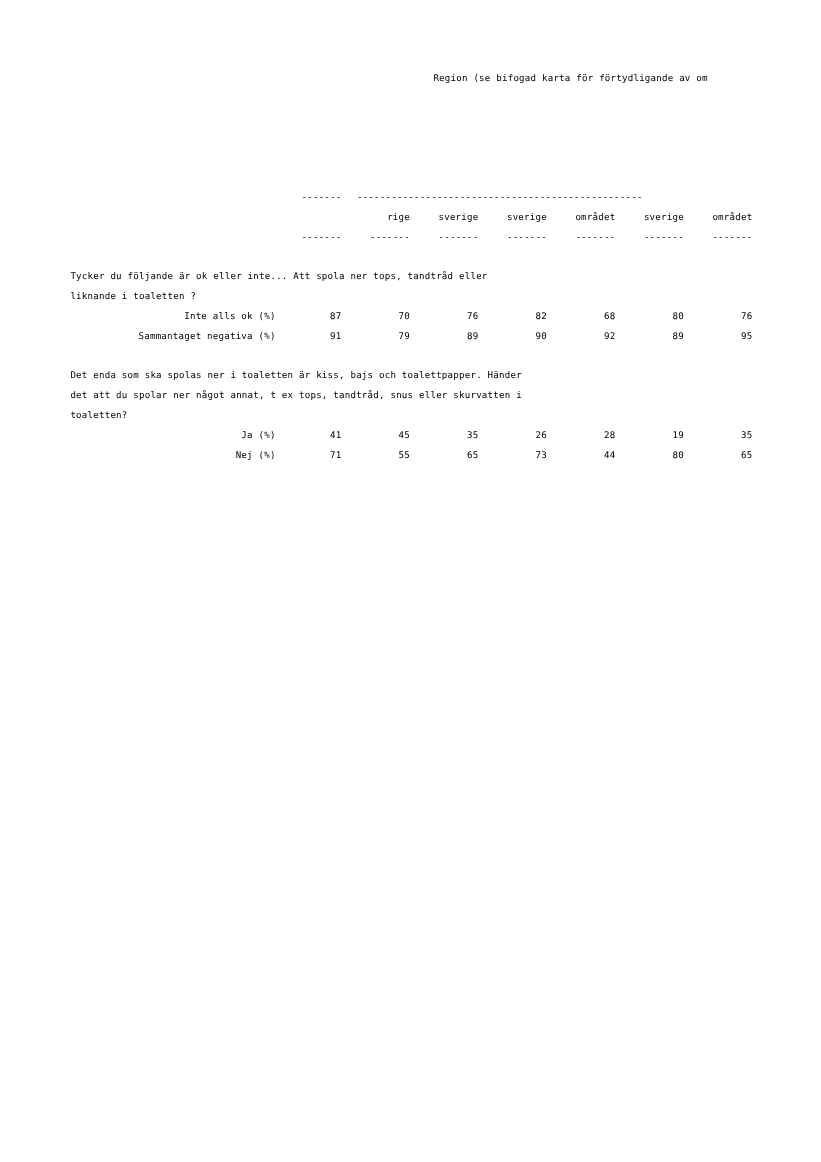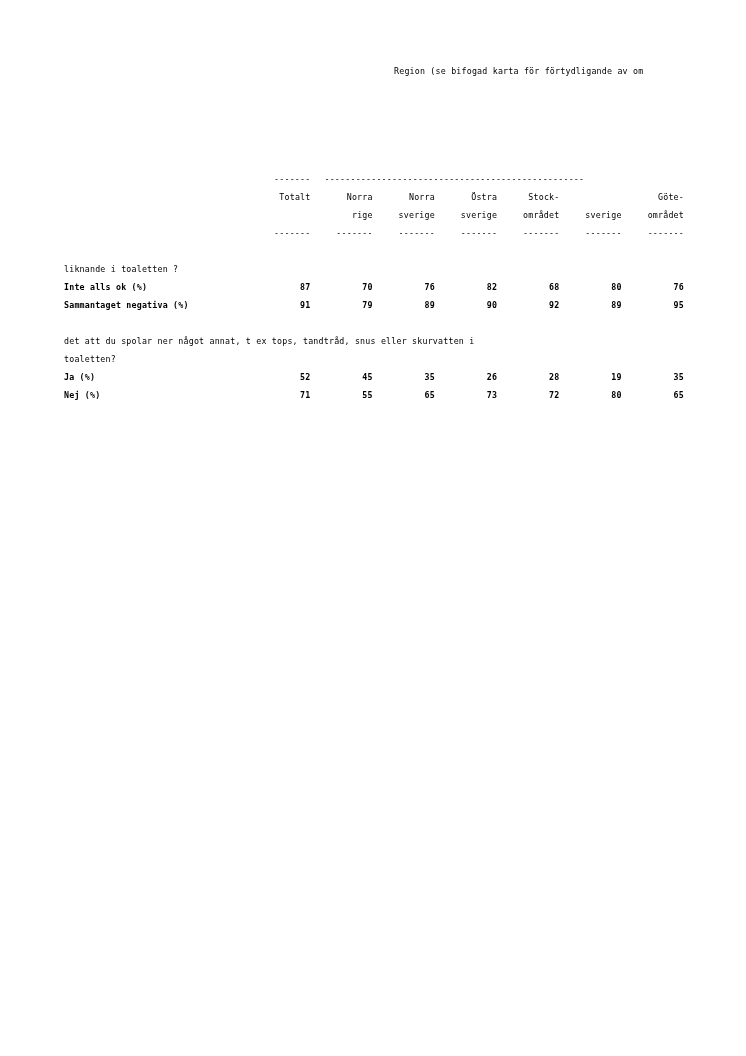--- a/index.html
+++ b/index.html
@@ -51,21 +51,21 @@
     padding: 0;
     margin: 0;
     vertical-align: top;
     white-space: pre;
     font-size: 8.3px;
     line-height: 18px;
     height: 18px;
   }
   .c-label { width: 208px; text-align: left; }
   .c-num   { width: 68px; text-align: right; }
-  .bold { font-weight: bold; }
+  .bold { font-weight: normal; text-align: right; }
   .rule-row td { height: 14px; line-height: 14px; }
   .spacer-row td { height: 18px; }
   .qtext {
     white-space: pre;
     font-size: 8.3px;
     line-height: 18px;
   }
 </style>
 </head>
 <body>
@@ -86,30 +86,20 @@
         <td class="c-num"></td>
         <td class="c-num"></td>
       </tr>
 
       <tr class="rule-row">
         <td class="c-label"></td>
         <td class="c-num">-------</td>
         <td class="c-num" colspan="6" style="text-align:left; padding-left:14px;">--------------------------------------------------</td>
       </tr>
 
-      <tr>
-        <td class="c-label"></td>
-        <td class="c-num">Totalt</td>
-        <td class="c-num">Norra</td>
-        <td class="c-num">Norra</td>
-        <td class="c-num">Östra</td>
-        <td class="c-num">Stock-</td>
-        <td class="c-num"></td>
-        <td class="c-num">Göte-</td>
-      </tr>
 
 
       <tr>
         <td class="c-label"></td>
         <td class="c-num"></td>
         <td class="c-num">rige</td>
         <td class="c-num">sverige</td>
         <td class="c-num">sverige</td>
         <td class="c-num">området</td>
         <td class="c-num">sverige</td>
@@ -124,20 +114,23 @@
         <td class="c-num">-------</td>
         <td class="c-num">-------</td>
         <td class="c-num">-------</td>
         <td class="c-num">-------</td>
       </tr>
 
       <tr class="spacer-row">
         <td colspan="8"></td>
       </tr>
 
+      <tr>
+        <td class="qtext" colspan="8">Tycker du följande är ok eller inte... Att spola ner tops, tandtråd eller</td>
+      </tr>
       <tr>
         <td class="qtext" colspan="8">liknande i toaletten ?</td>
       </tr>
 
       <tr>
         <td class="c-label bold">Inte alls ok (%)</td>
         <td class="c-num bold">87</td>
         <td class="c-num bold">70</td>
         <td class="c-num bold">76</td>
         <td class="c-num bold">82</td>
@@ -156,43 +149,46 @@
         <td class="c-num bold">92</td>
         <td class="c-num bold">89</td>
         <td class="c-num bold">95</td>
       </tr>
 
       <tr class="spacer-row">
         <td colspan="8"></td>
       </tr>
 
       <tr>
+        <td class="qtext" colspan="8">Det enda som ska spolas ner i toaletten är kiss, bajs och toalettpapper. Händer</td>
+      </tr>
+      <tr>
         <td class="qtext" colspan="8">det att du spolar ner något annat, t ex tops, tandtråd, snus eller skurvatten i</td>
       </tr>
       <tr>
         <td class="qtext" colspan="8">toaletten?</td>
       </tr>
 
       <tr>
         <td class="c-label bold">Ja (%)</td>
-        <td class="c-num bold">52</td>
+        <td class="c-num bold">41</td>
         <td class="c-num bold">45</td>
         <td class="c-num bold">35</td>
         <td class="c-num bold">26</td>
         <td class="c-num bold">28</td>
         <td class="c-num bold">19</td>
         <td class="c-num bold">35</td>
       </tr>
 
       <tr>
         <td class="c-label bold">Nej (%)</td>
         <td class="c-num bold">71</td>
         <td class="c-num bold">55</td>
         <td class="c-num bold">65</td>
         <td class="c-num bold">73</td>
-        <td class="c-num bold">72</td>
+        <td class="c-num bold">44</td>
         <td class="c-num bold">80</td>
         <td class="c-num bold">65</td>
       </tr>
 
     </tbody></table>
   </div>
 </div>
 
 </body></html>

